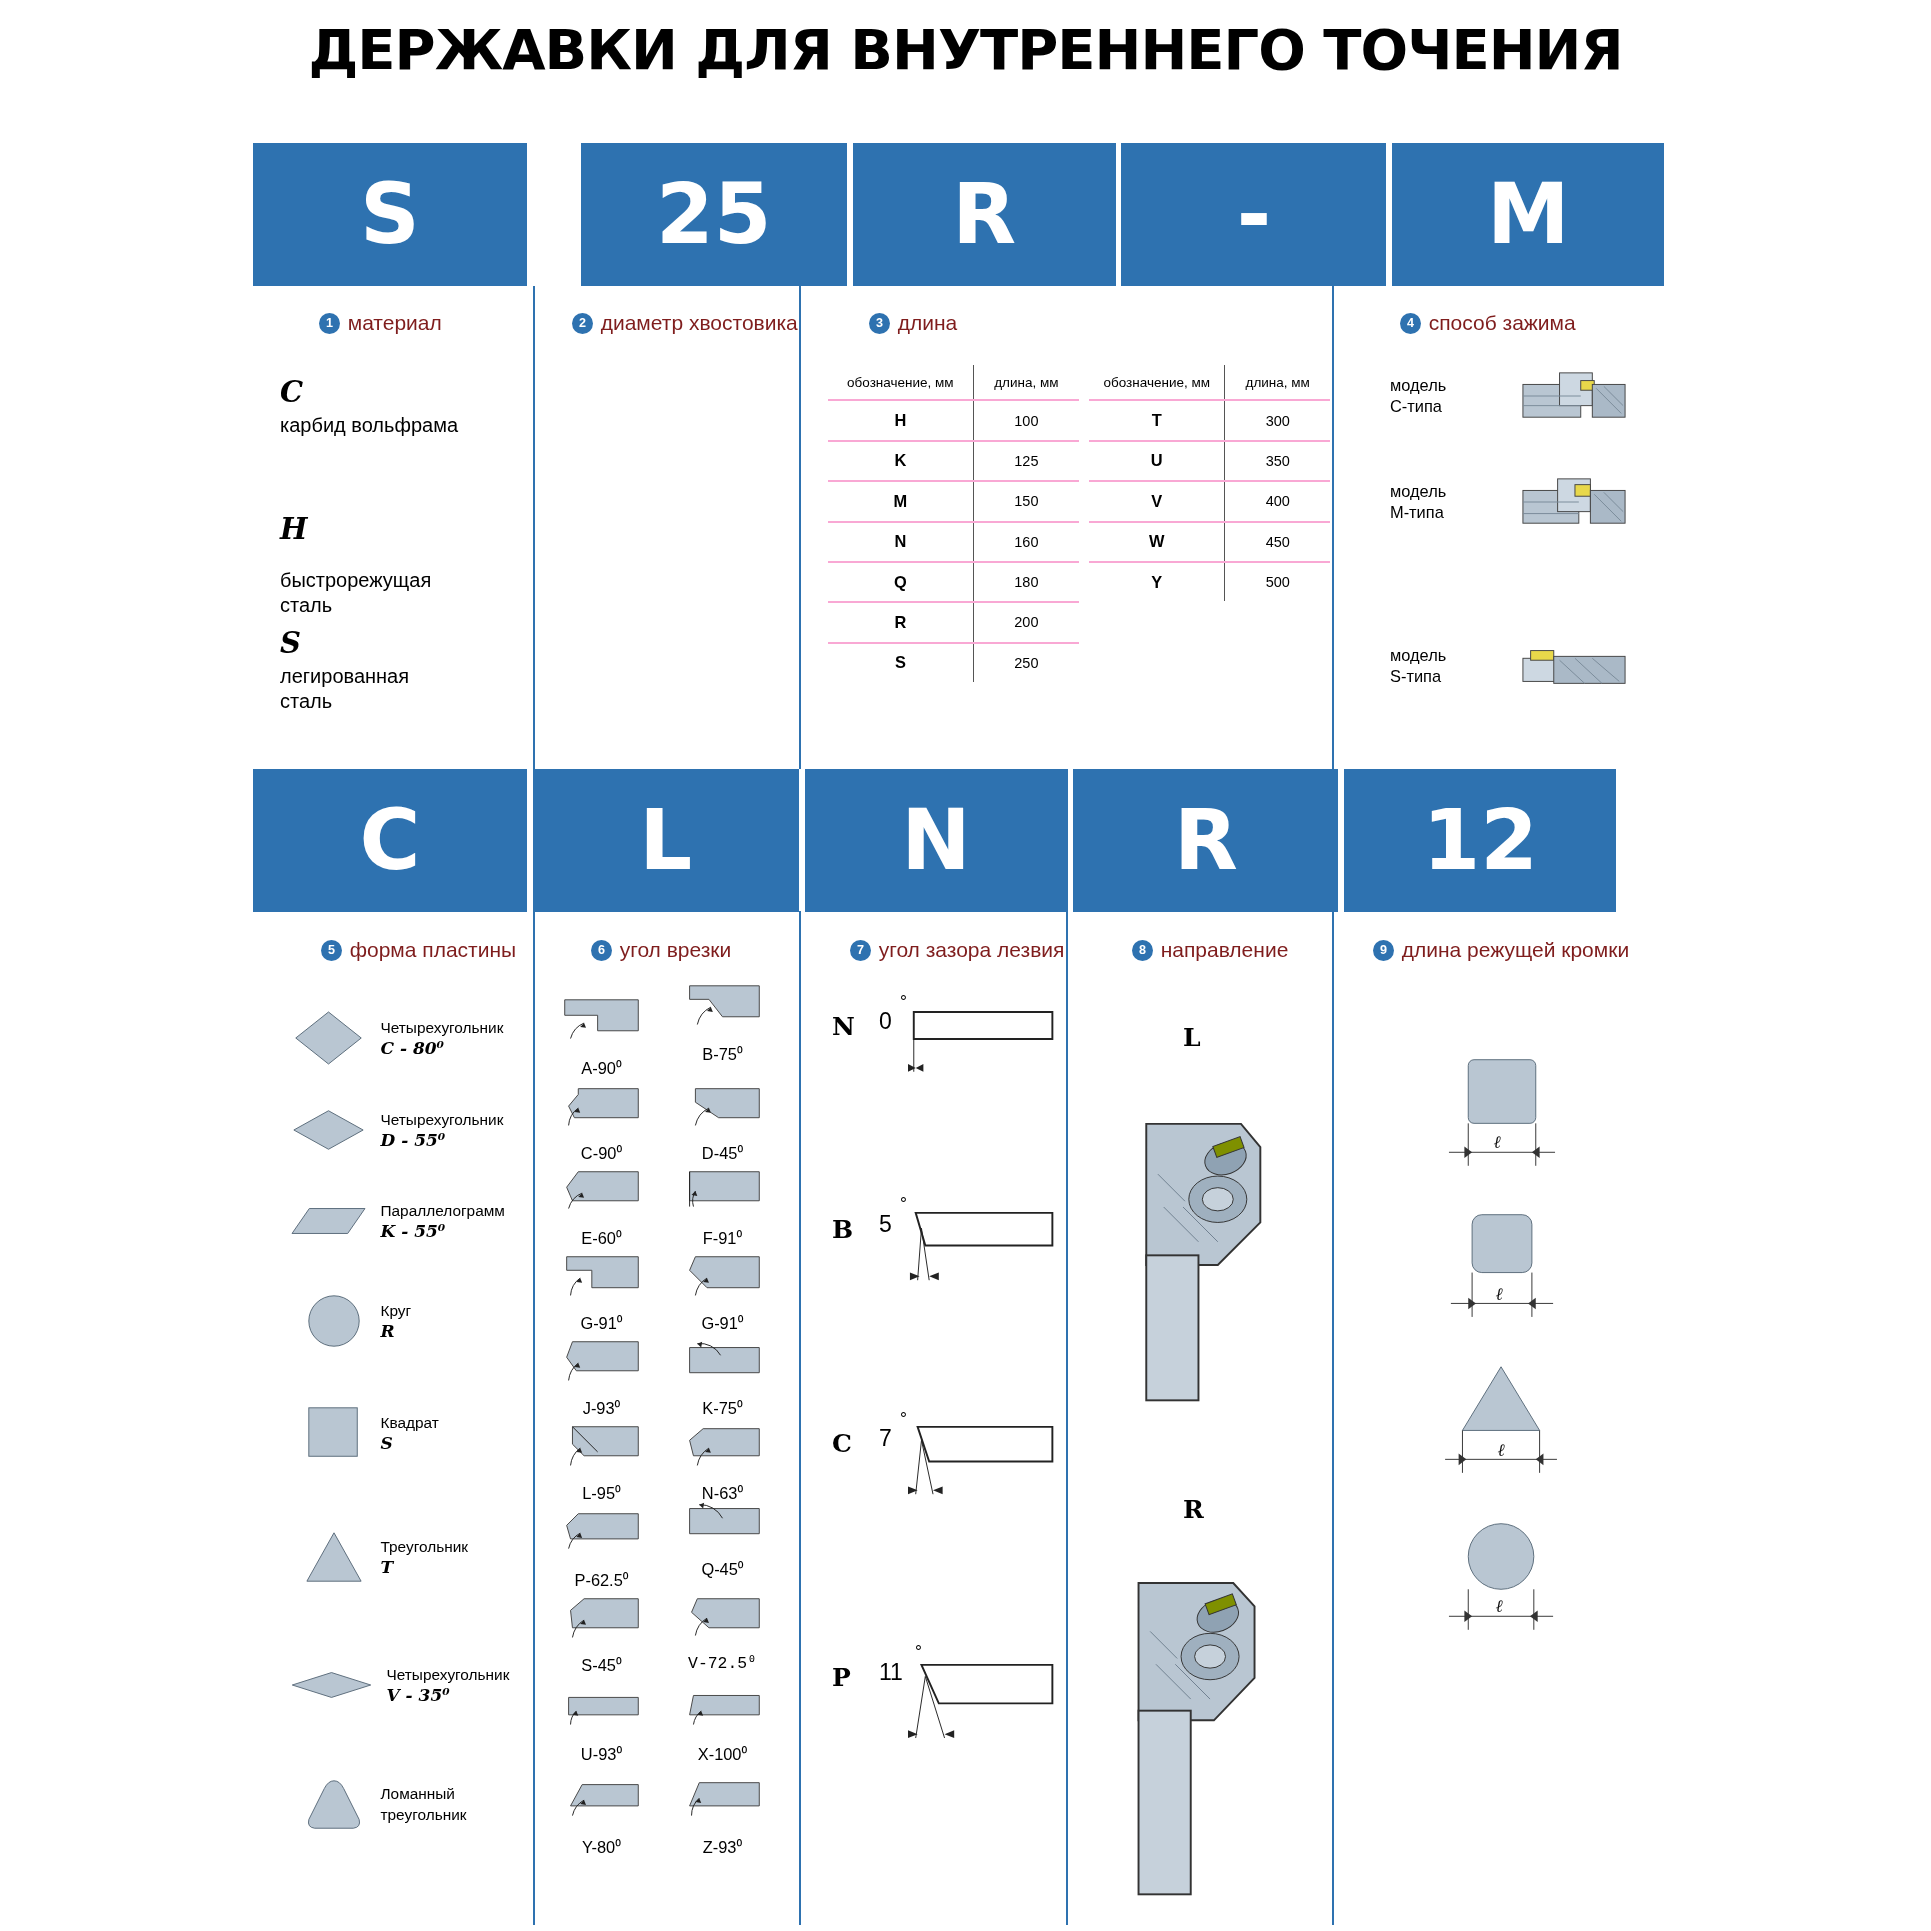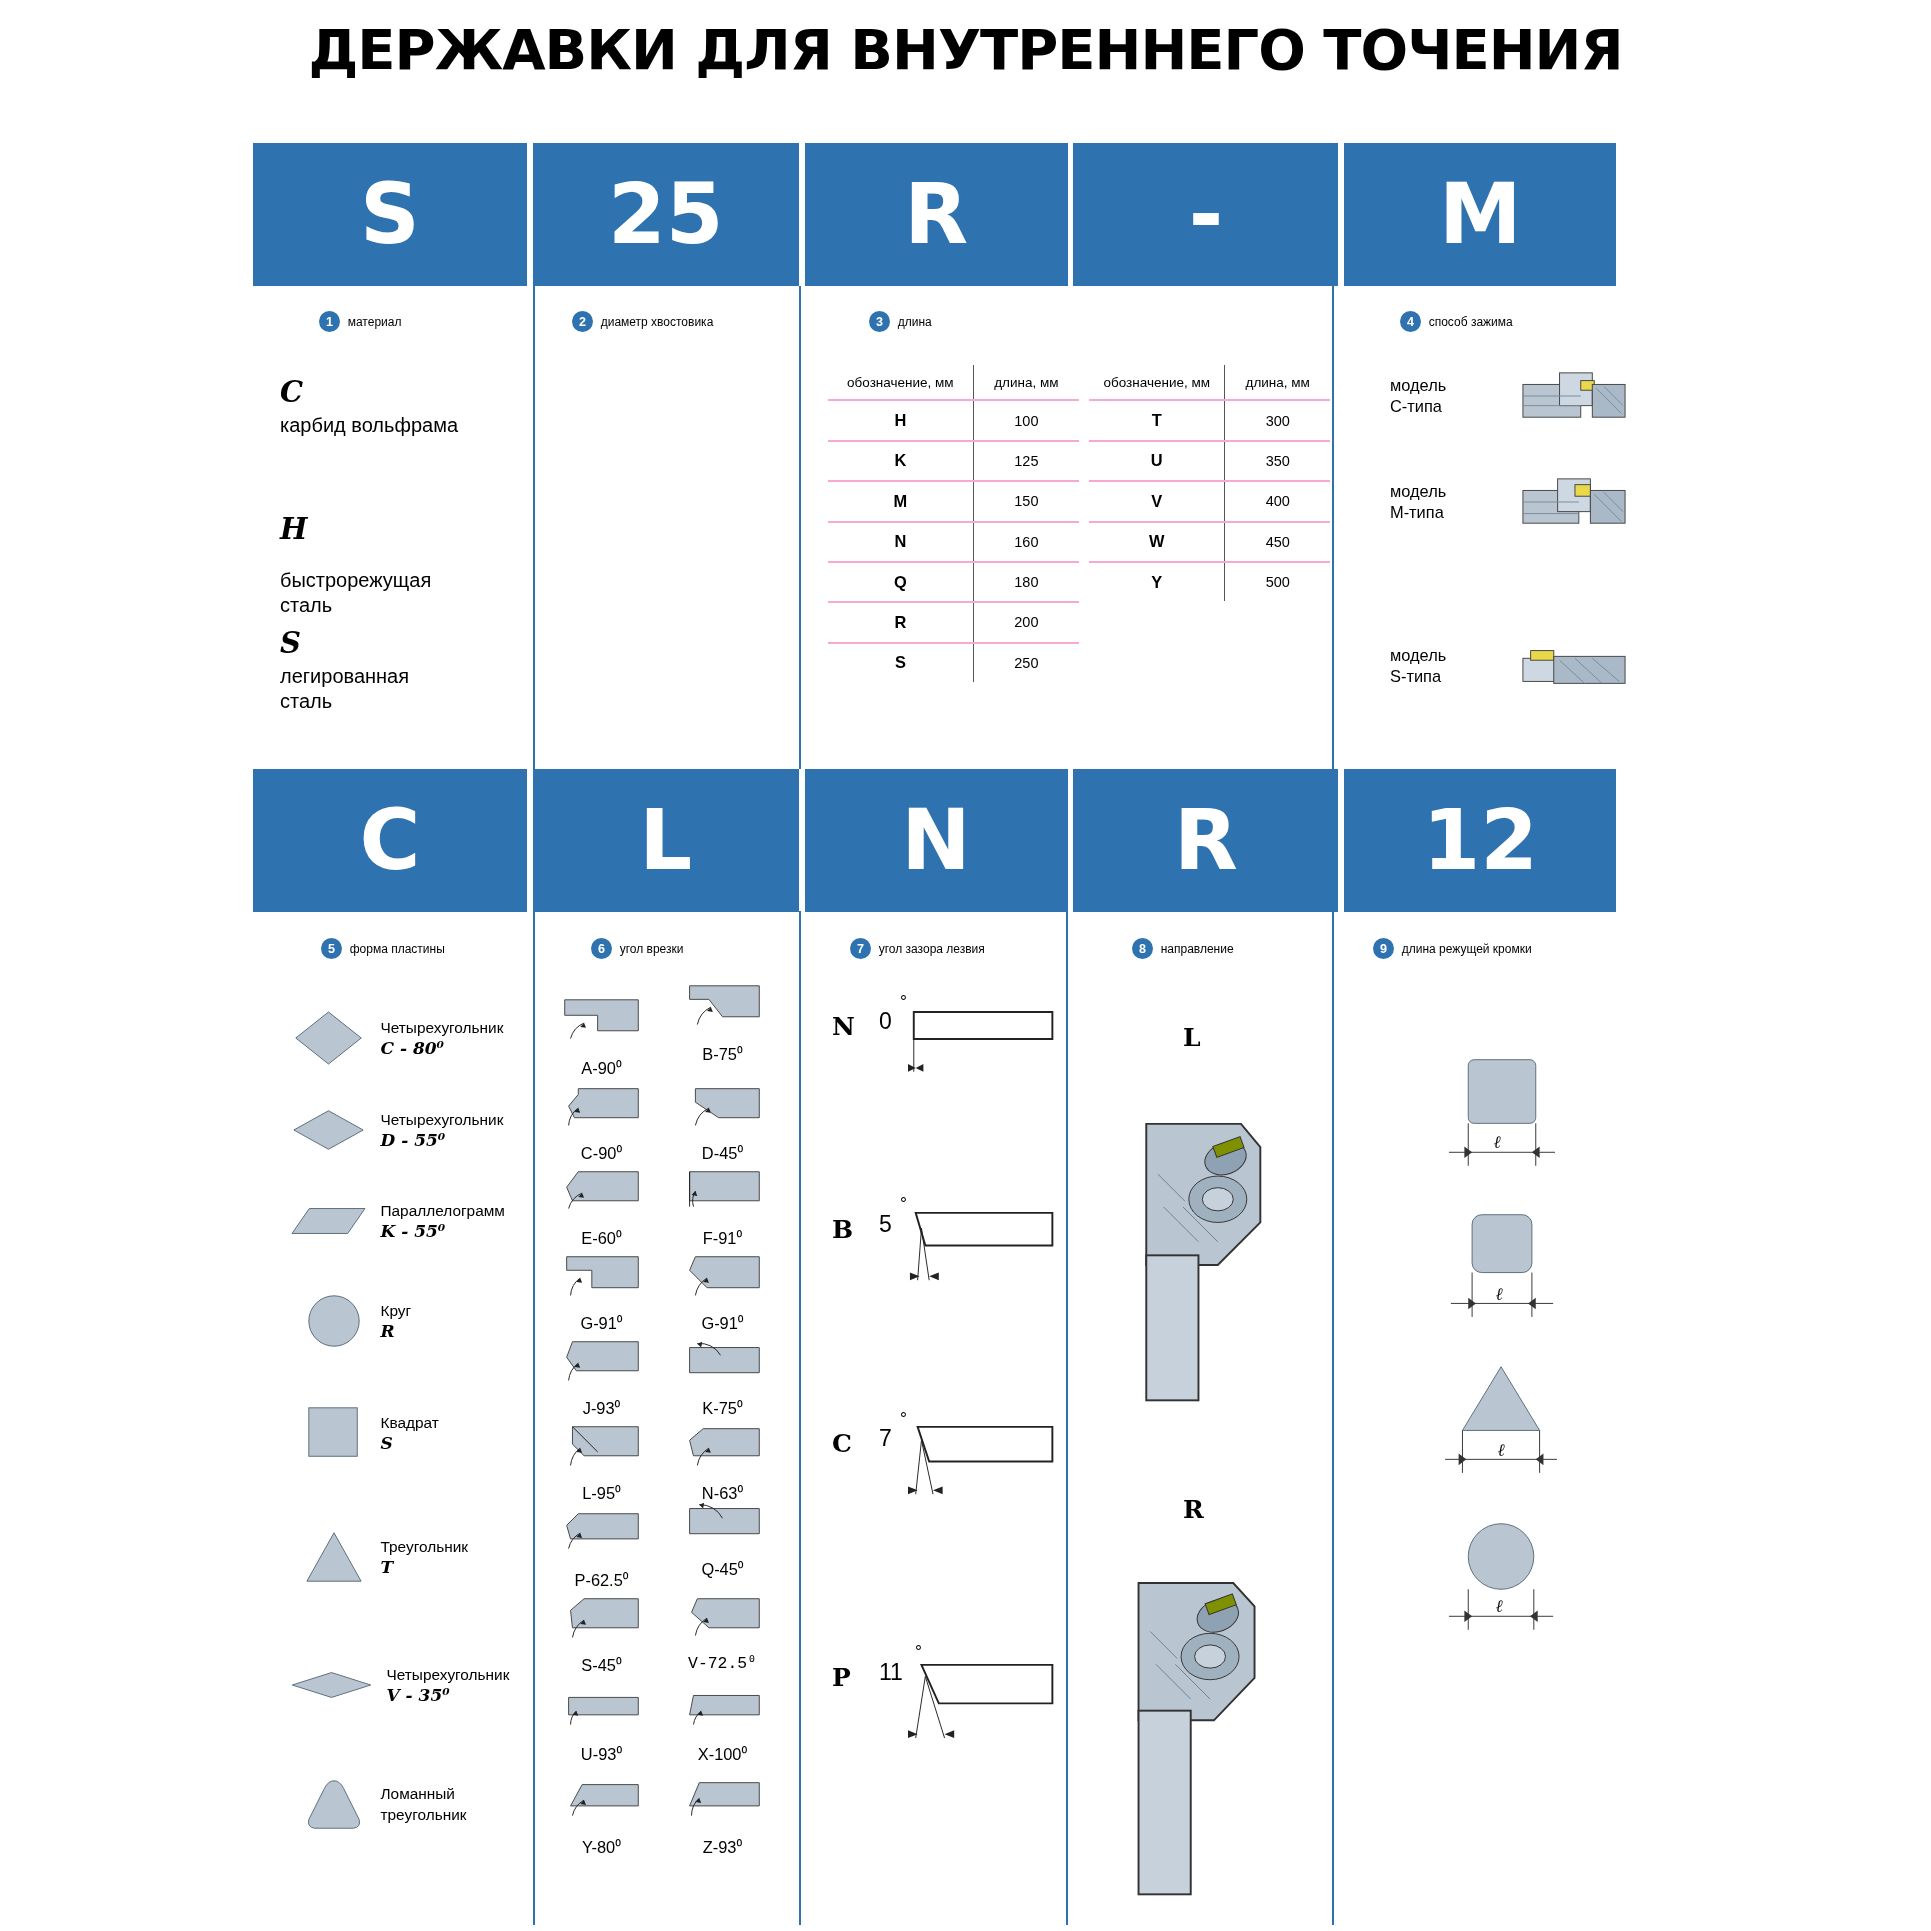--- a/index.html
+++ b/index.html
@@ -69,21 +69,21 @@
     border-radius: 50%;
     background: #2e72b0;
     color: #fff;
     font-size: 12.6px;
     font-weight: bold;
     display: flex;
     align-items: center;
     justify-content: center;
     flex: 0 0 auto;
   }
-  .badge-label { color: #000000; font-size: 12px; }
+  .badge-label { color: #7f1d1d; font-size: 21px; }
 
   
   .mat-item { position: absolute; }
   .mat-letter {
     font-size: 29px;
     font-weight: bold;
     font-style: italic;
     font-family: "DejaVu Serif", serif;
     margin-bottom: 3.9px;
   }
@@ -135,21 +135,21 @@
 </style>
 </head>
 <body>
 
 <div class="page">
 
   <div class="title">ДЕРЖАВКИ ДЛЯ ВНУТРЕННЕГО ТОЧЕНИЯ</div>
 
   <div class="code-row" style="top:143px; left:253px;">
     <div class="code-cell" style="width:274px;">S</div>
-    <div class="code-cell" style="width:266px;">25</div>
+    <div class="code-cell" style="width:266px;margin-left:48px;">25</div>
     <div class="code-cell" style="width:263px;">R</div>
     <div class="code-cell" style="width:265px;">-</div>
     <div class="code-cell" style="width:272px;">M</div>
   </div>
 
   <div class="col-divider" style="top:286px; left:533px; height:483px;"></div>
   <div class="col-divider" style="top:286px; left:799px; height:483px;"></div>
   <div class="col-divider" style="top:286px; left:1332px; height:483px;"></div>
 
   <div class="badge-head" style="top:311px; left:319px;">

